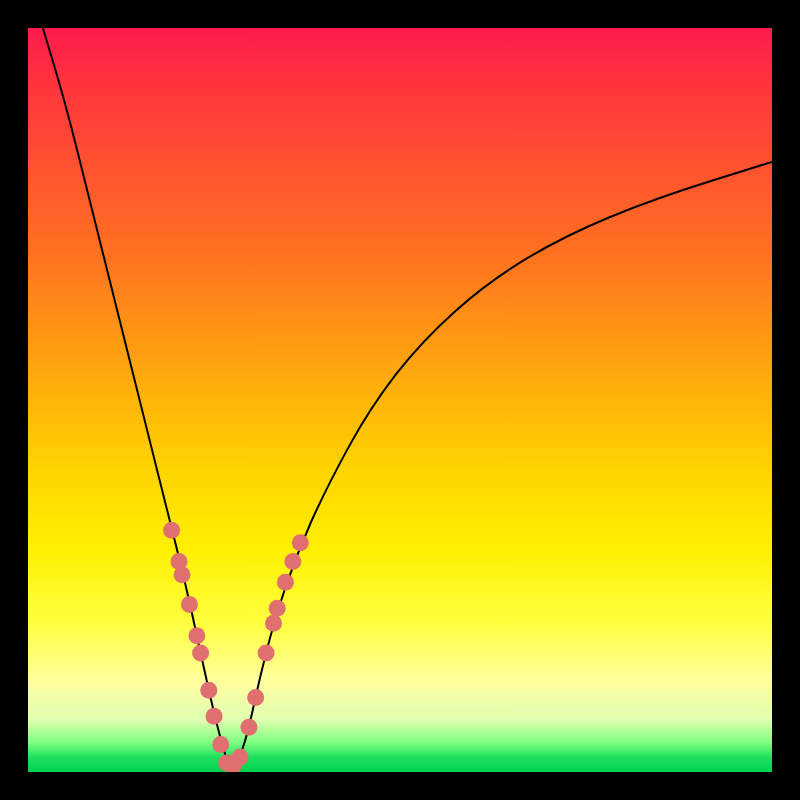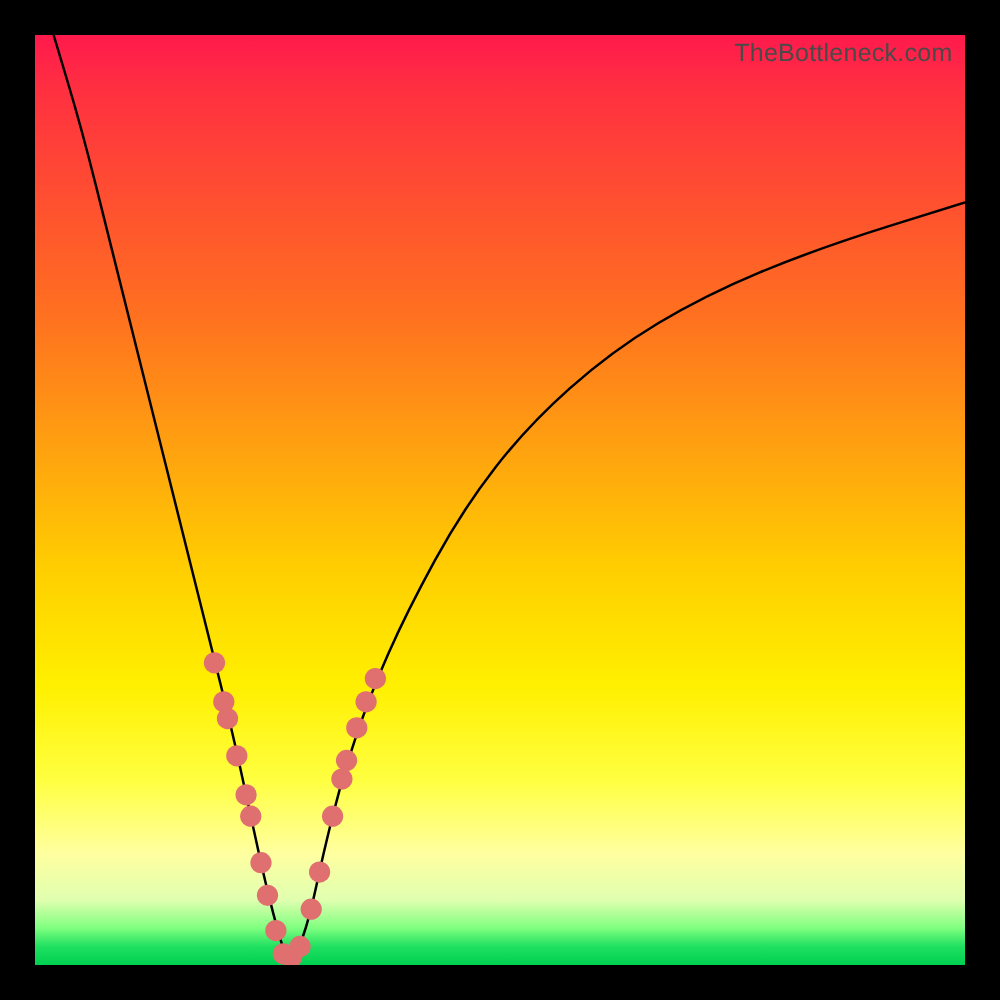--- a/index.html
+++ b/index.html
@@ -62,21 +62,20 @@
   .curve circle.dot {
     fill: #e07070;
     stroke: none;
   }
 </style>
 </head>
 <body>
 
 <div class="frame">
   <div class="plot-area">
-    <div class="watermark">TheBottleneck.com</div>
     <svg class="curve" viewBox="0 0 744 744" preserveAspectRatio="none">
       <path class="line" d="M 14.88 0 Q 14.88 0 26.040000000000003 37.19999999999999 Q 37.2 74.39999999999998 48.36 119.03999999999996 Q 59.52 163.67999999999995 74.4 223.2 Q 89.28 282.72 104.16 342.24 Q 119.04 401.76 130.20000000000002 446.4 Q 141.36 491.03999999999996 148.8 520.8 Q 156.23999999999998 550.56 163.68 584.04 Q 171.12 617.52 176.7 643.56 Q 182.28 669.6 187.86 691.9200000000001 Q 193.44 714.24 197.16000000000003 726.144 Q 200.88000000000002 738.048 204.60000000000002 738.048 Q 208.32000000000002 738.048 213.9 722.424 Q 219.48 706.8 225.06 680.76 Q 230.64 654.72 238.07999999999998 624.96 Q 245.52 595.2 256.68 561.72 Q 267.84 528.24 282.72 494.76 Q 297.6 461.28 319.92 420.36 Q 342.24 379.44 368.28 345.96000000000004 Q 394.32 312.48 427.79999999999995 282.72 Q 461.28 252.95999999999998 498.47999999999996 230.64000000000001 Q 535.68 208.32000000000005 580.3199999999999 189.72000000000003 Q 624.9599999999999 171.12 684.48 152.52000000000004 T 744 133.92000000000007"></path>
       <g>
           <circle class="dot" cx="143.592" cy="502.2" r="8.5"></circle>
           <circle class="dot" cx="151.032" cy="533.448" r="8.5"></circle>
           <circle class="dot" cx="154.00799999999998" cy="546.84" r="8.5"></circle>
           <circle class="dot" cx="161.448" cy="576.6" r="8.5"></circle>
           <circle class="dot" cx="168.88799999999998" cy="607.848" r="8.5"></circle>
           <circle class="dot" cx="172.60799999999998" cy="624.96" r="8.5"></circle>
           <circle class="dot" cx="180.792" cy="662.16" r="8.5"></circle>

